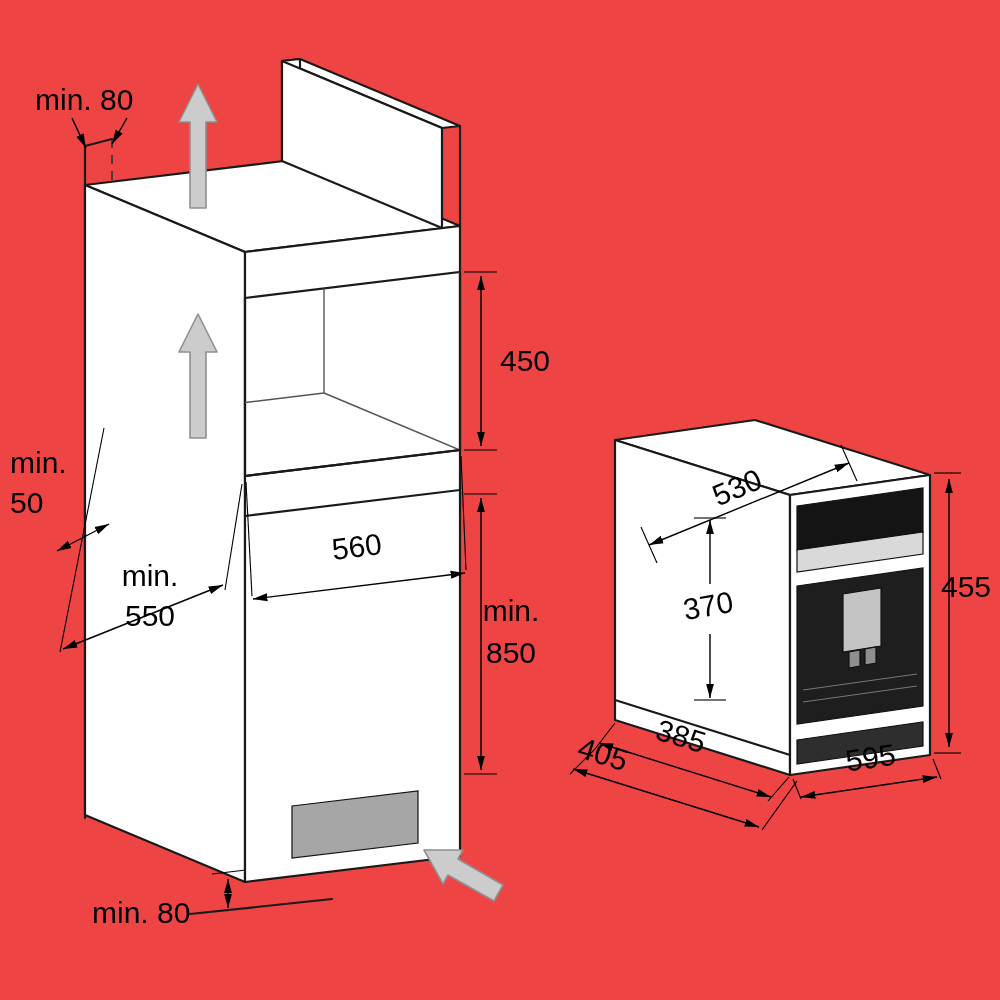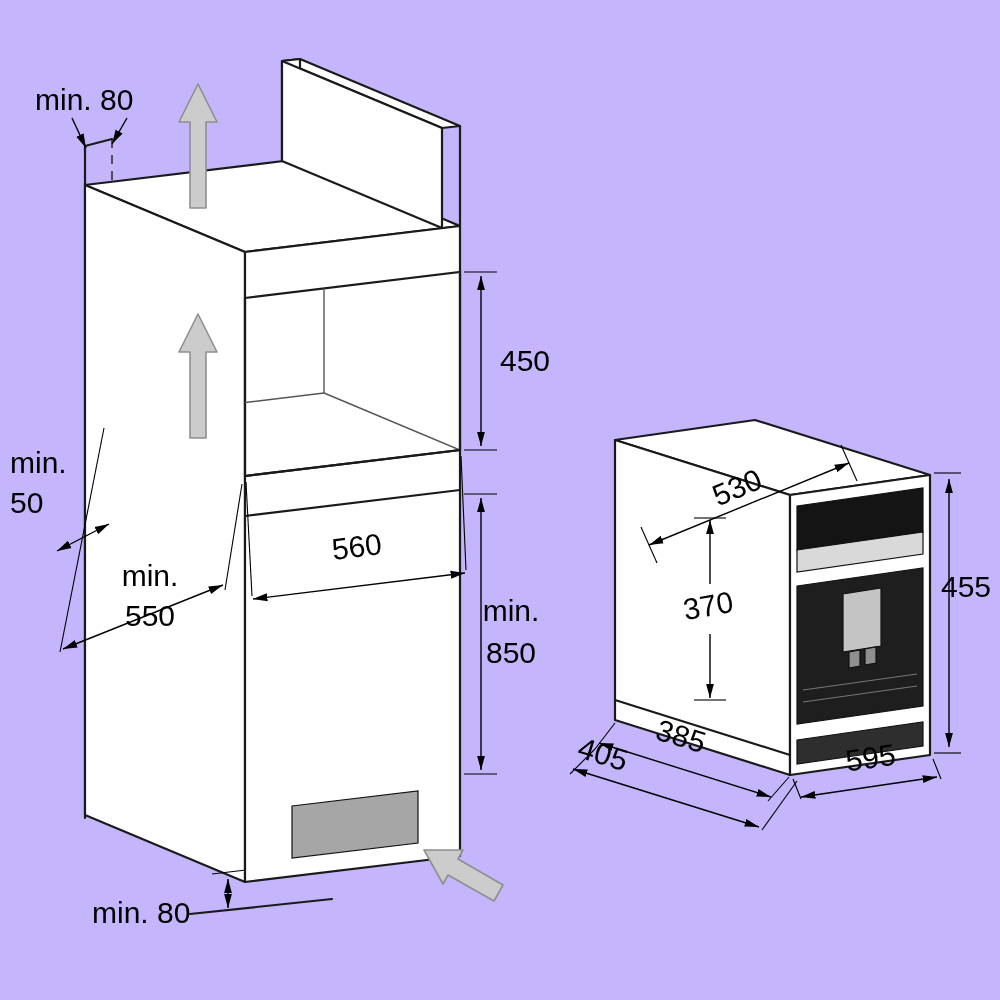--- a/index.html
+++ b/index.html
@@ -1,16 +1,16 @@
 <!DOCTYPE html>
 <html><head>
 <meta charset="utf-8">
 <style>
   html,body{margin:0;padding:0;background:#ffffff;}
-  .page{position:relative;width:1000px;height:1000px;background:#c4b5fd;overflow:hidden;}
+  .page{position:relative;width:1000px;height:1000px;background:#ef4444;overflow:hidden;}
   svg{position:absolute;inset:0;}
   svg text{font-family:"Liberation Sans","DejaVu Sans",sans-serif;font-size:30px;fill:#000;}
   .ol{fill:#ffffff;stroke:#1a1a1a;stroke-width:2.2;stroke-linejoin:round;}
   .ln{stroke:#1a1a1a;stroke-width:2.2;fill:none;stroke-linecap:round;}
   .int{stroke:#555;stroke-width:1.4;fill:none;}
   .dim{stroke:#000;stroke-width:1.4;fill:none;}
   .ext{stroke:#000;stroke-width:1.1;fill:none;}
   .dash{stroke:#333;stroke-width:1.6;stroke-dasharray:9 7;fill:none;}
   .flow{stroke:#8f8f8f;stroke-width:1.6;stroke-linejoin:round;}
   .panel{stroke:#111;stroke-width:1.2;}

